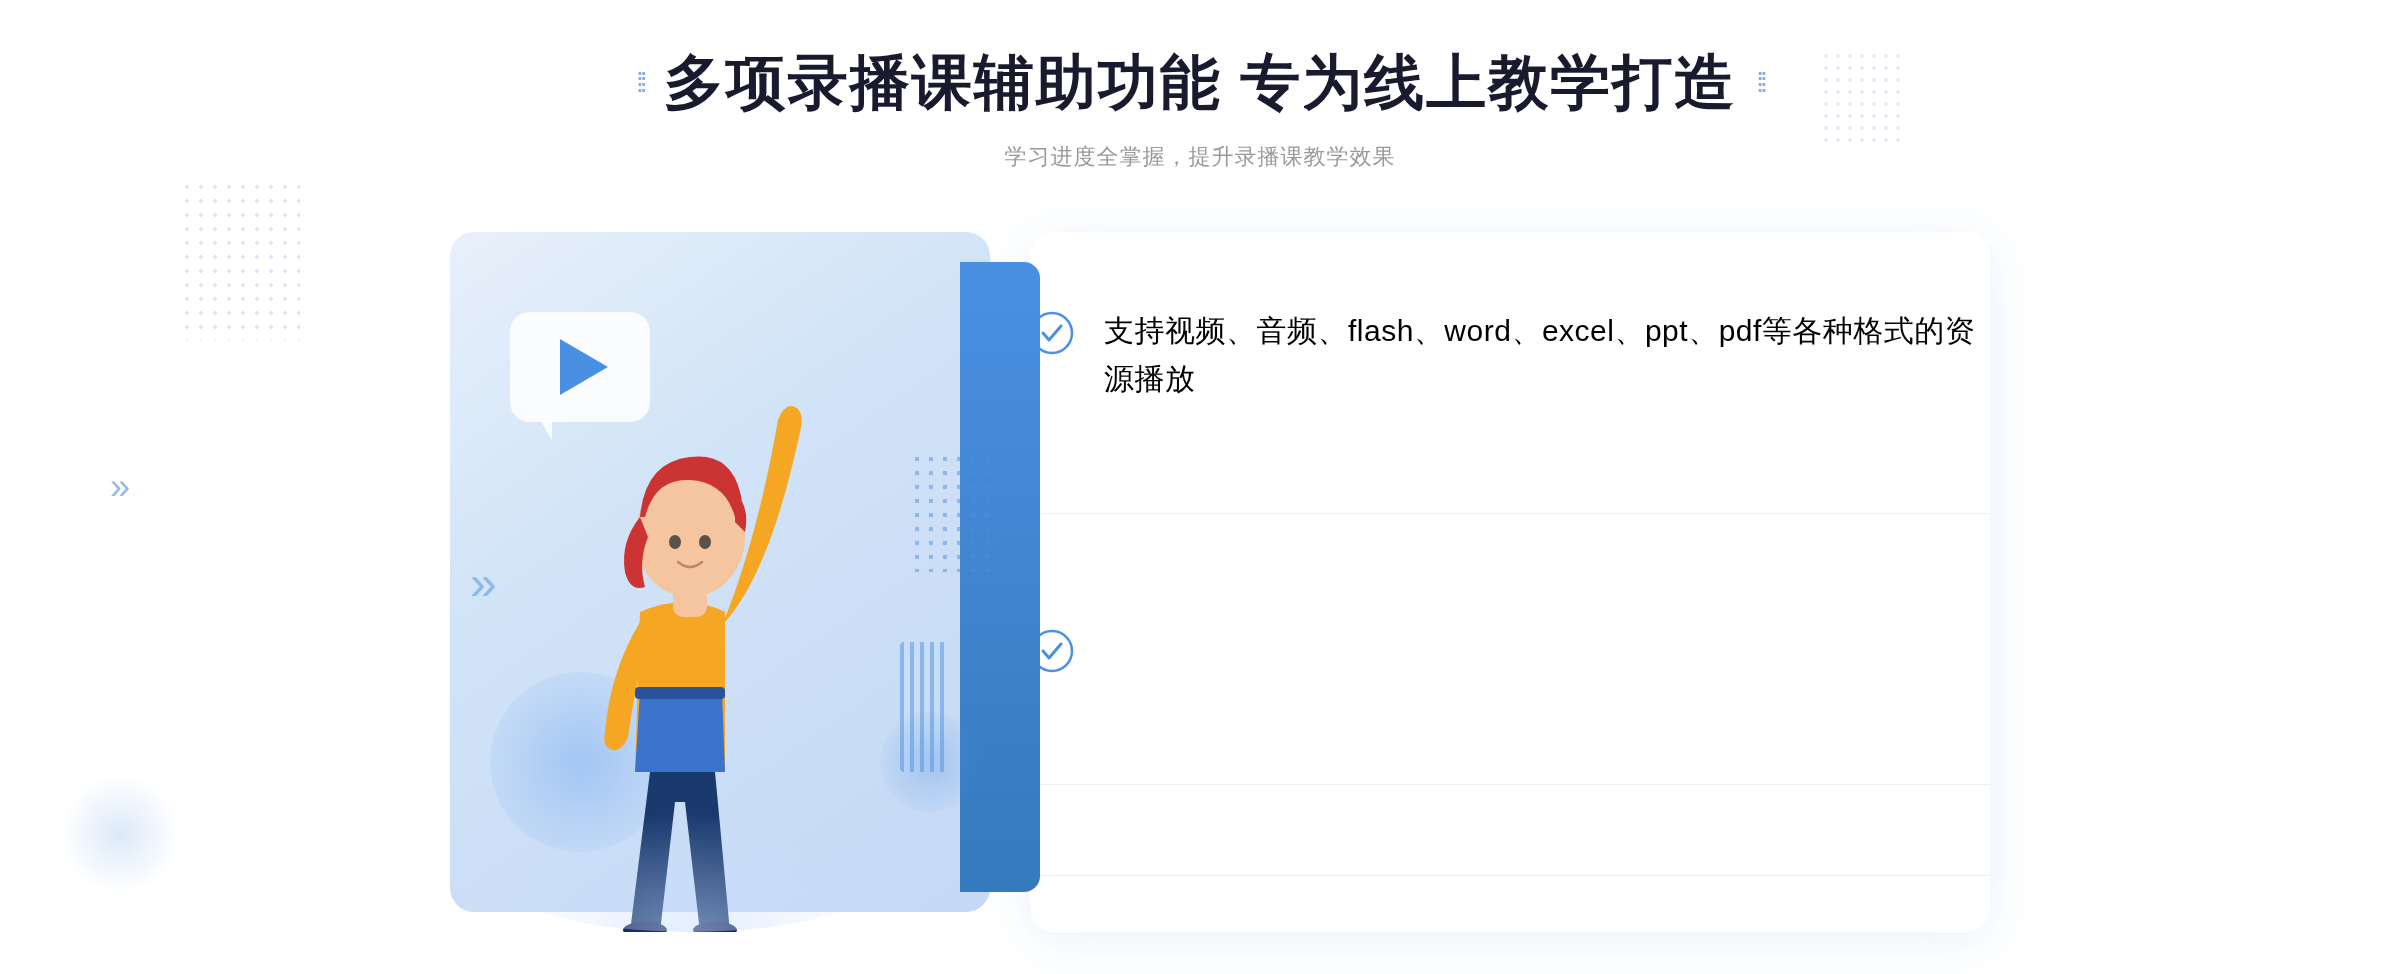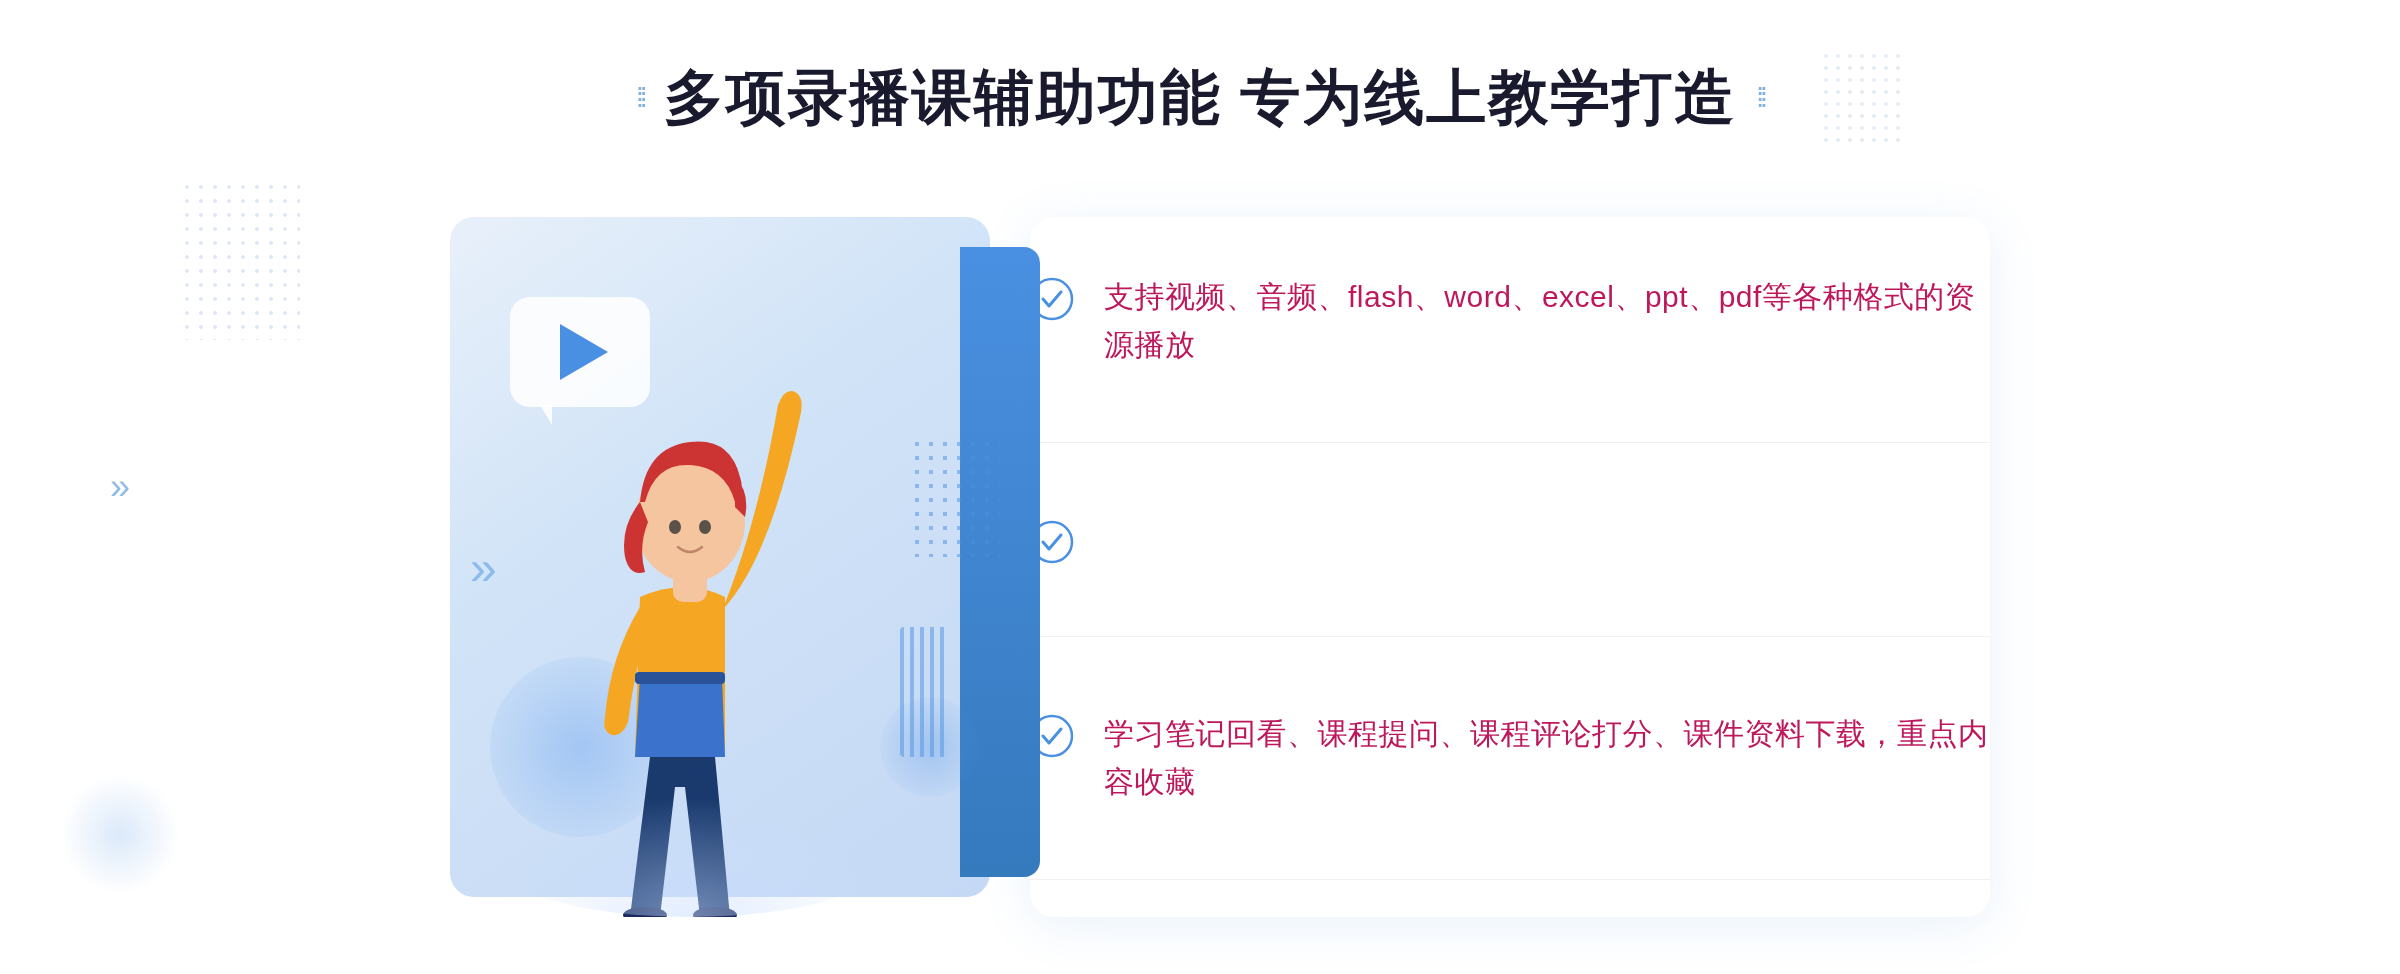--- a/index.html
+++ b/index.html
@@ -272,21 +272,21 @@
       margin-top: 4px;
     }
 
     .feature-check-icon svg {
       width: 44px;
       height: 44px;
     }
 
     .feature-text {
       font-size: 30px;
-      color: #be185d;
+      color: #000000;
       line-height: 1.6;
       font-weight: 400;
       letter-spacing: 0.5px;
     }
 
     .feature-divider {
       width: 100%;
       height: 1px;
       background: #f0f0f0;
     }
@@ -319,20 +319,21 @@
   <div class="dots-right"></div>
 
   <div class="chevron-left">»</div>
 
   <div class="header-section">
     <div class="header-title-row">
       <span class="header-dots-icon">⁞⁞</span>
       <h1 class="main-title">多项录播课辅助功能 专为线上教学打造</h1>
       <span class="header-dots-icon">⁞⁞</span>
     </div>
+    <p class="sub-title">学习进度全掌握，提升录播课教学效果</p>
   </div>
 
   <div class="content-section">
 
     <div class="illustration-area">
       <div class="illus-bg"></div>
 
       <div class="illus-blue-panel"></div>
 
       <div class="play-bubble">
@@ -401,29 +402,20 @@
         <div class="feature-check-icon">
           <svg viewBox="0 0 44 44" xmlns="http://www.w3.org/2000/svg">
             <circle cx="22" cy="22" r="20" fill="none" stroke="#4a90e2" stroke-width="2.5"></circle>
             <polyline points="13,22 19,29 31,15" fill="none" stroke="#4a90e2" stroke-width="3" stroke-linecap="round" stroke-linejoin="round"></polyline>
           </svg>
         </div>
       </div>
 
       <div class="feature-divider"></div>
 
-      <div class="feature-item">
-        <div class="feature-check-icon">
-          <svg viewBox="0 0 44 44" xmlns="http://www.w3.org/2000/svg">
-            <circle cx="22" cy="22" r="20" fill="none" stroke="#4a90e2" stroke-width="2.5"></circle>
-            <polyline points="13,22 19,29 31,15" fill="none" stroke="#4a90e2" stroke-width="3" stroke-linecap="round" stroke-linejoin="round"></polyline>
-          </svg>
-        </div>
-        <span class="feature-text">学习笔记回看、课程提问、课程评论打分、课件资料下载，重点内容收藏</span>
-      </div>
 
       <div class="feature-divider"></div>
 
 
     </div>
   </div>
 
   <div class="deco-circle-bottom-left"></div>
 
 </div>

